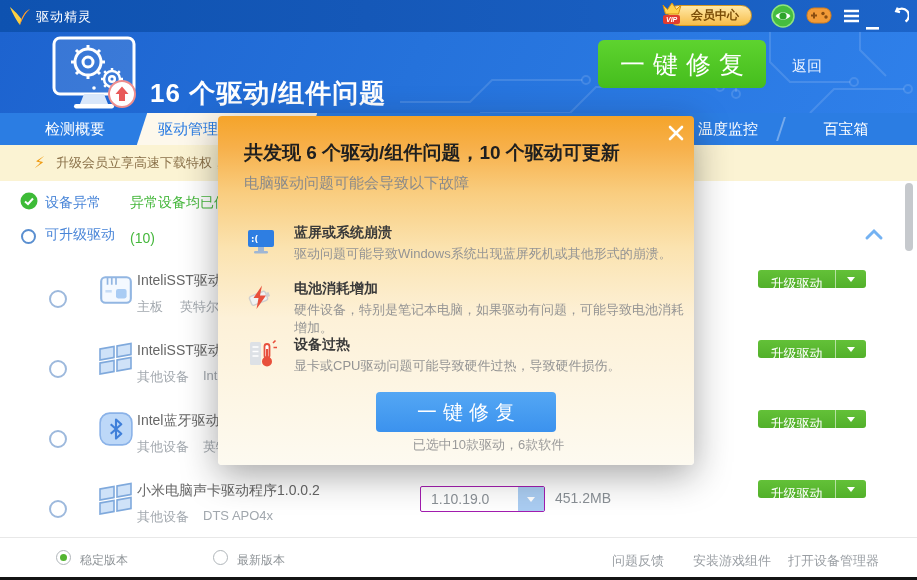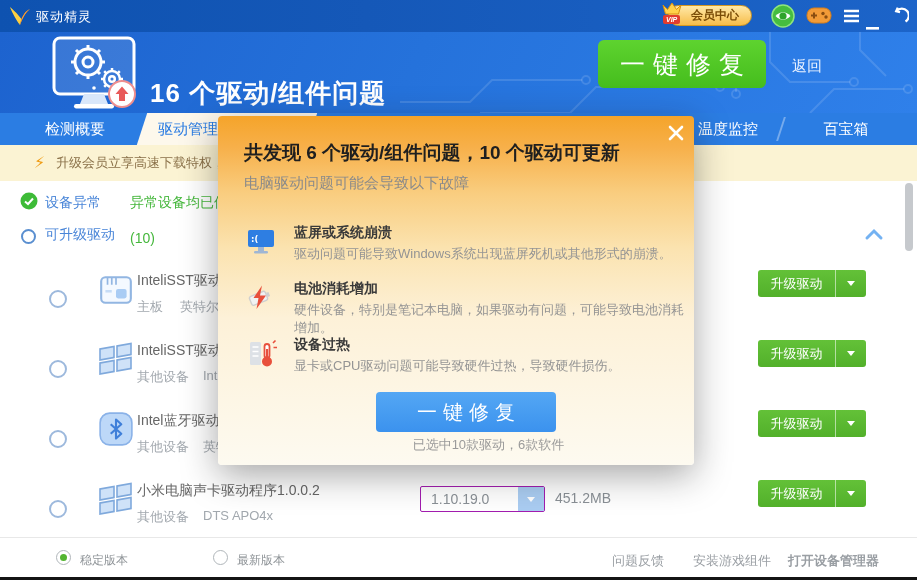--- a/index.html
+++ b/index.html
@@ -43,21 +43,21 @@
   .bolt { color:#ef9c14; font-size:16px; line-height:36px; }
 
   
   .content { left:0; top:181px; width:917px; height:356px; background:#fff; z-index:1; }
   .blue-label { color:#4a86d8; font-size:14px; }
   .green-text { color:#45b73c; font-size:14px; }
   .ring { border-radius:50%; background:#fff; }
   .drv-title { color:#666; font-size:14px; }
   .drv-sub { color:#a2a8ae; font-size:13px; }
   .drv-check { width:18px; height:18px; border:2px solid #9db9dd; border-radius:50%; background:#fff; cursor:pointer; }
-  .upg-btn { display:flex; width:108px; height:27px; border-radius:3px; overflow:hidden;
+  .upg-btn { display:flex; width:108px; height:18px; border-radius:3px; overflow:hidden;
     background:linear-gradient(180deg,#63c138,#52b02a); cursor:pointer; }
   .upg-main { width:77px; text-align:center; line-height:27px; color:#fff; font-size:13px; }
   .upg-caret { width:31px; border-left:1px solid rgba(255,255,255,.55); display:flex; align-items:center; justify-content:center; }
   .caret-down { width:0; height:0; border-left:4px solid transparent; border-right:4px solid transparent;
     border-top:5px solid #fff; }
   .ver-box { display:flex; width:125px; height:26px; border:1px solid #a21caf; border-radius:2px;
     background:#fff; cursor:pointer; }
   .ver-text { flex:1; line-height:24px; padding-left:10px; color:#8a9096; font-size:14px; }
   .ver-caret { width:26px; background:#aacdf2; display:flex; align-items:center; justify-content:center; }
   .size-text { color:#8a9096; font-size:14px; }
@@ -375,17 +375,17 @@
   <div class="abs footer">
     <span class="abs radio" style="left:56px;top:12px;">
         <span class="radio-dot"></span>
       </span>
     <span class="abs foot-label" style="left:80px;top:14px;">稳定版本</span>
     <span class="abs radio" style="left:213px;top:12px;"></span>
     <span class="abs foot-label" style="left:237px;top:14px;">最新版本</span>
 
     <span class="abs foot-link" style="left:612px;top:14px;">问题反馈</span>
     <span class="abs foot-link" style="left:693px;top:14px;">安装游戏组件</span>
-    <span class="abs foot-link" style="left:788px;top:14px;font-weight:bold;">打开设备管理器</span>
+    <span class="abs foot-link" style="left:788px;top:14px;">打开设备管理器</span>
   </div>
 
   <div class="abs bottom-edge"></div>
 </div>
 
 </body></html>

